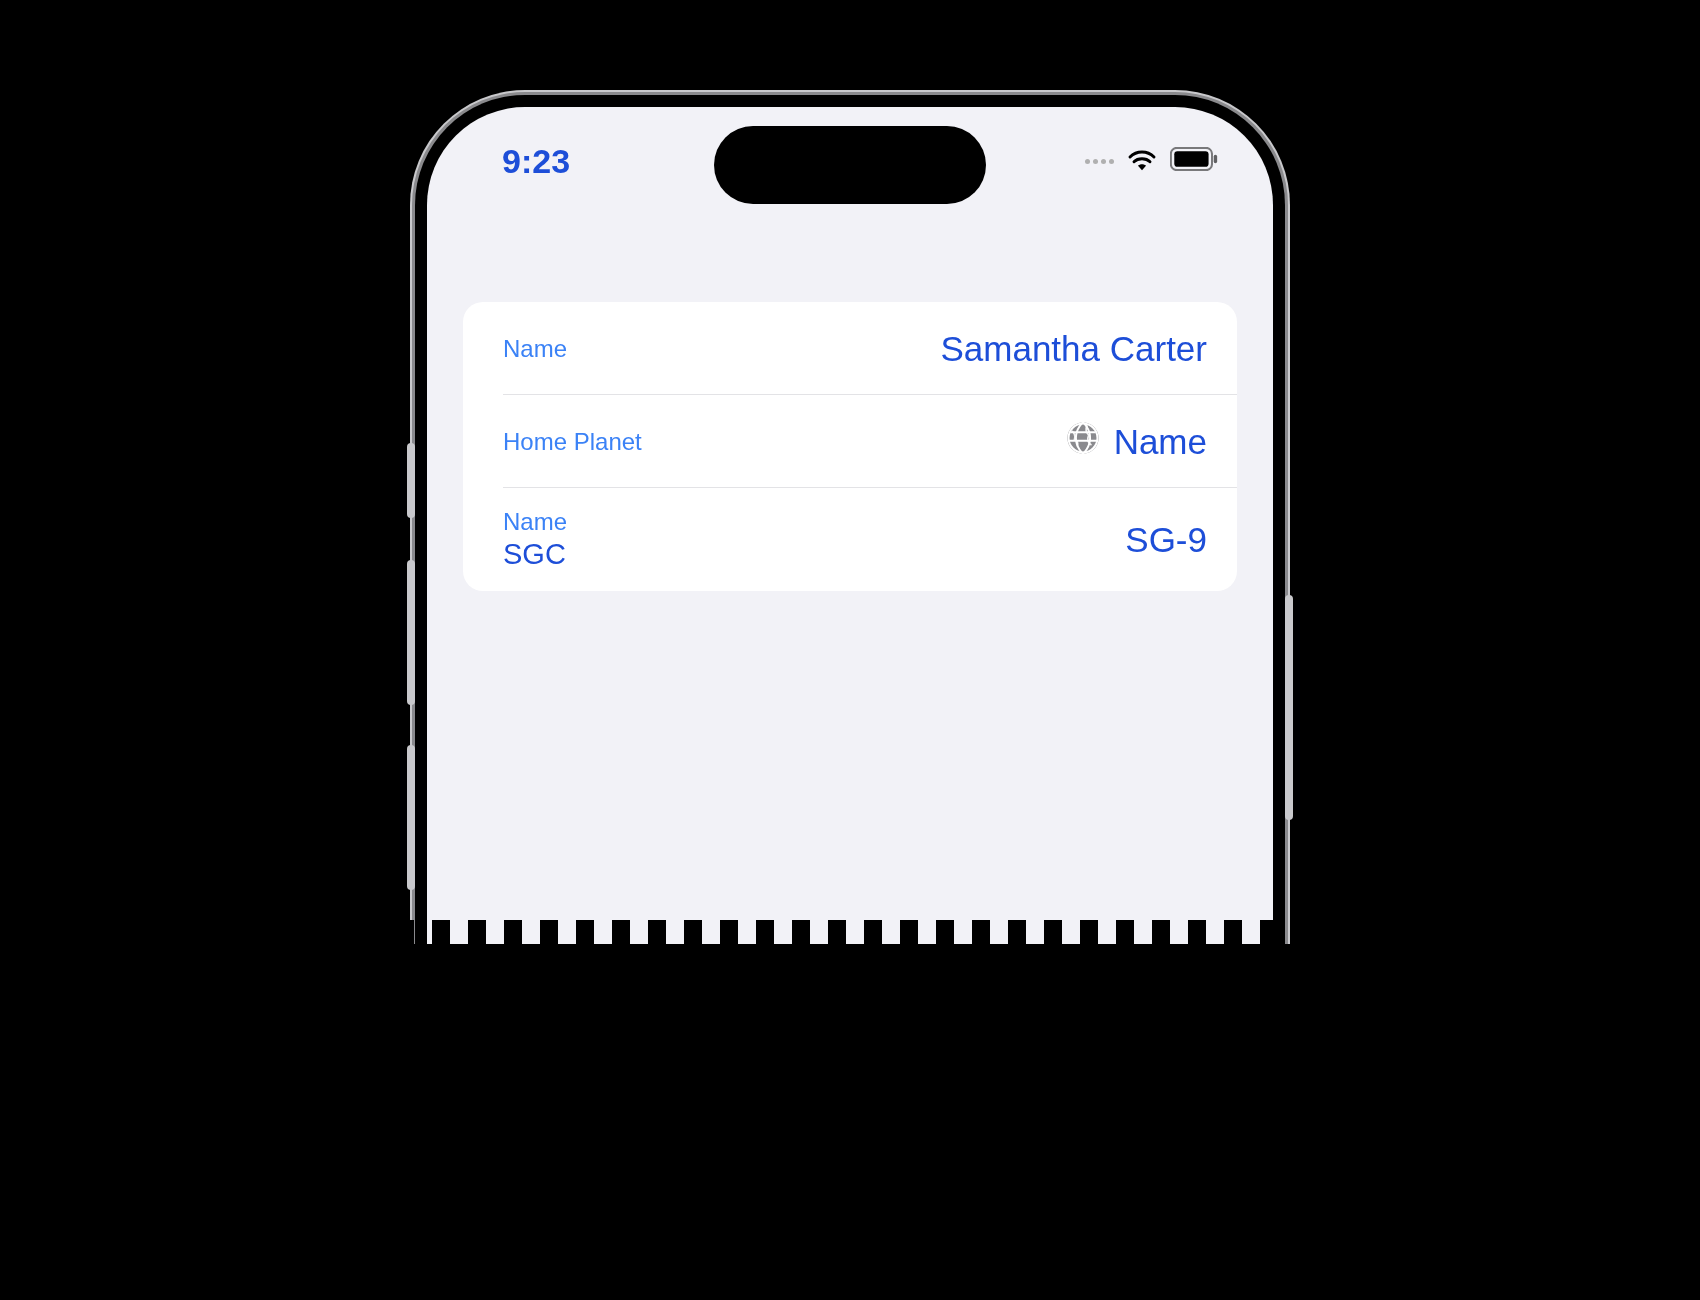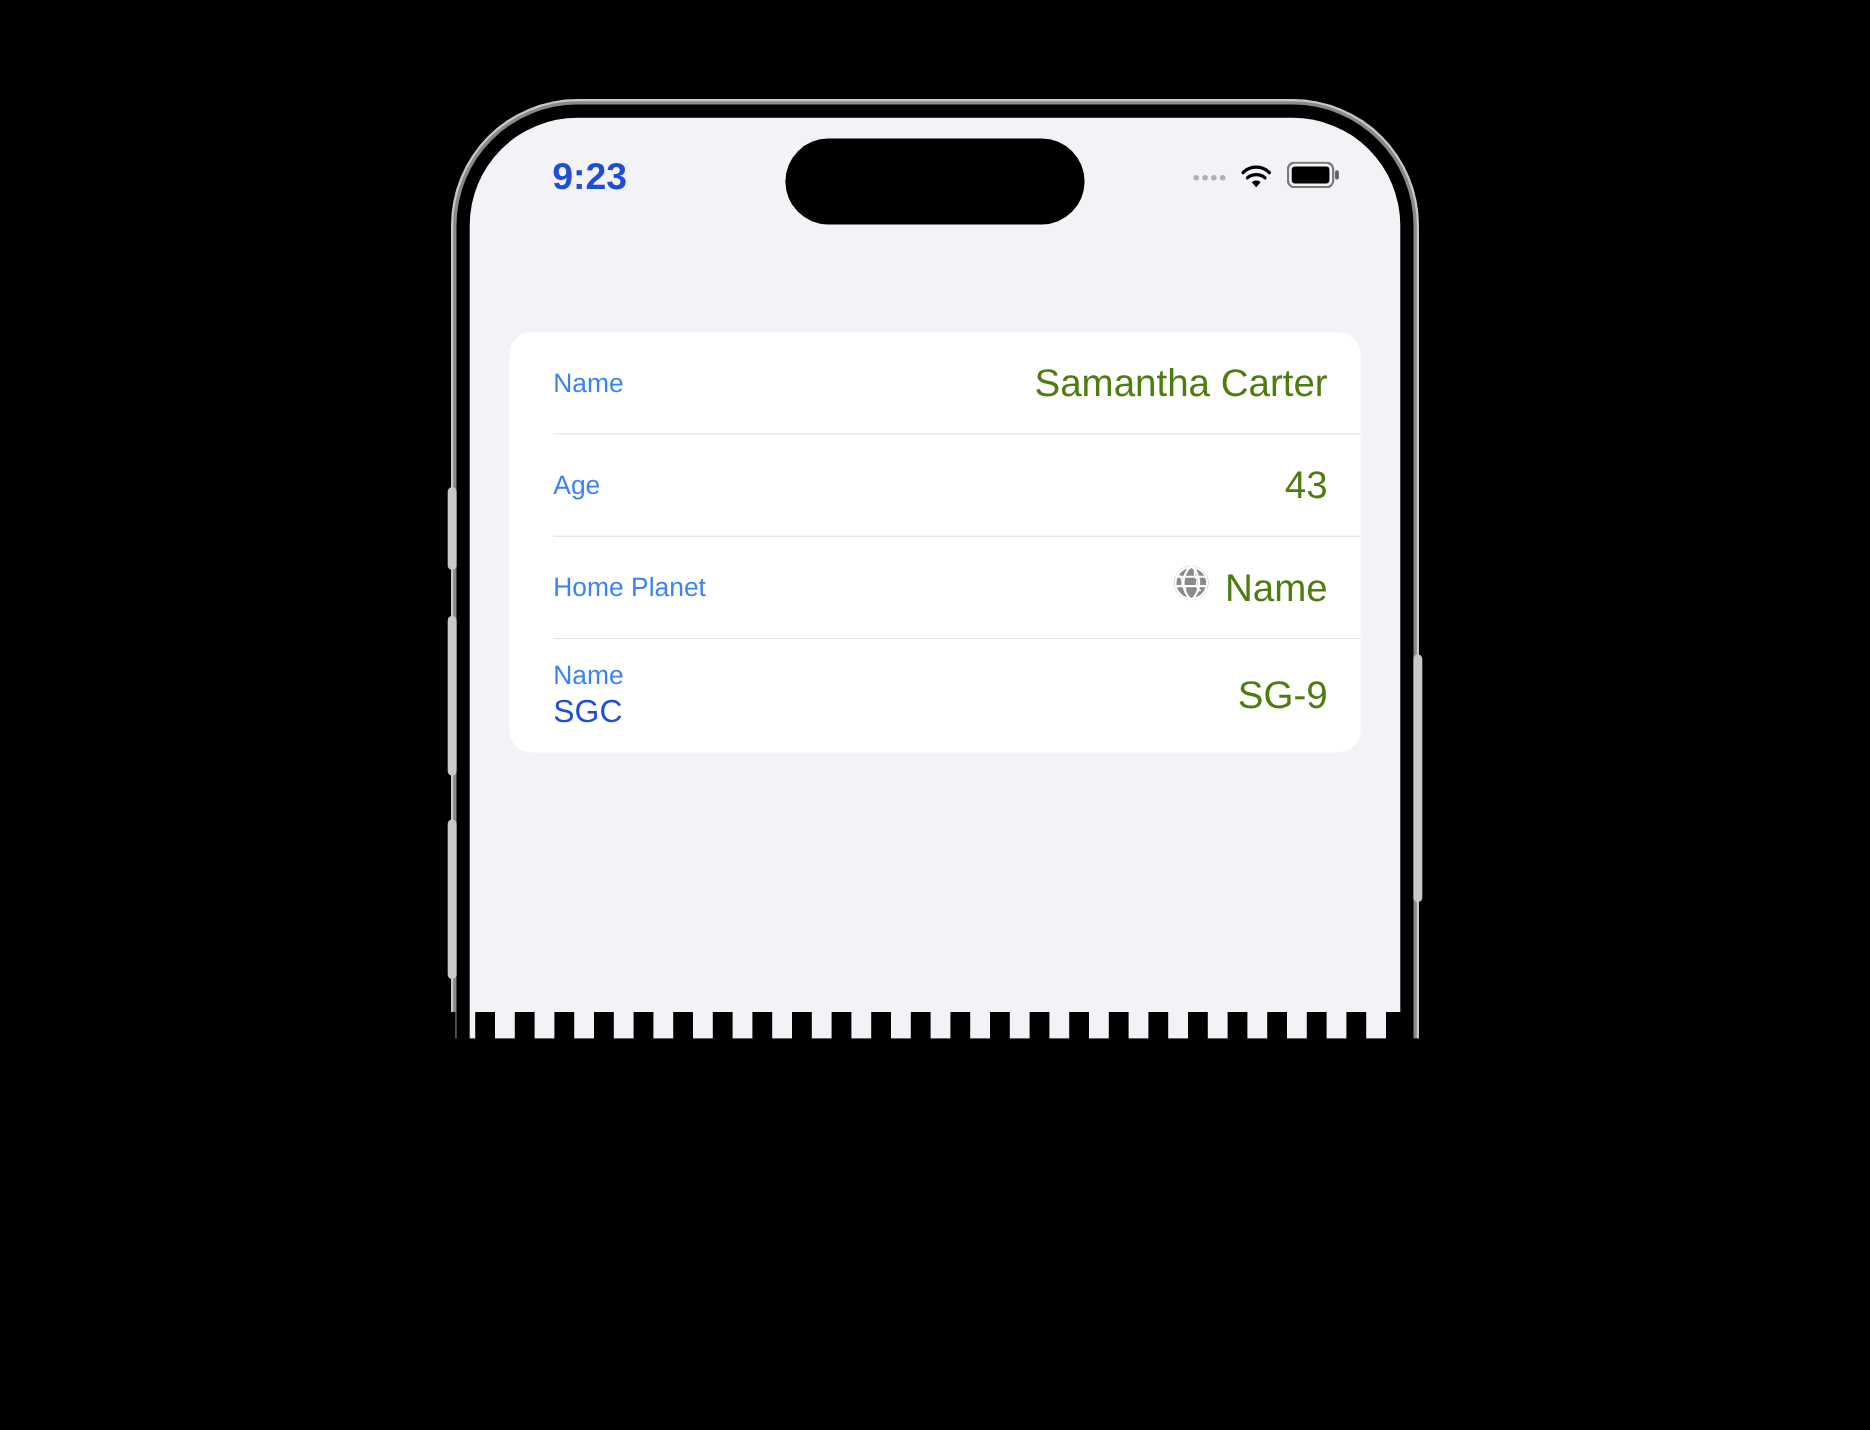--- a/index.html
+++ b/index.html
@@ -146,21 +146,21 @@
     }
 
     .row-subtitle {
       font-size: 29px;
       color: #1d4ed8;
       font-weight: 400;
     }
 
     .row-value {
       font-size: 35px;
-      color: #4d7c0f;
+      color: #1d4ed8;
       font-weight: 400;
       display: flex;
       align-items: center;
       gap: 14px;
     }
 
     .globe-icon svg {
       width: 34px;
       height: 34px;
     }
@@ -266,26 +266,20 @@
     <div class="content-area">
       <div class="settings-group">
 
         <div class="settings-row">
           <div class="row-left">
             <div class="row-title">Name</div>
           </div>
           <div class="row-value">Samantha Carter</div>
         </div>
 
-        <div class="settings-row">
-          <div class="row-left">
-            <div class="row-title">Age</div>
-          </div>
-          <div class="row-value">43</div>
-        </div>
 
         <div class="settings-row">
           <div class="row-left">
             <div class="row-title">Home Planet</div>
           </div>
           <div class="row-value">
             <span class="globe-icon">
               <svg viewBox="0 0 24 24" fill="#8a8a8e">
                 <circle cx="12" cy="12" r="11" fill="#8a8a8e"></circle>
                 <path d="M12 1 C12 1 7 5 7 12 C7 19 12 23 12 23 C12 23 17 19 17 12 C17 5 12 1 12 1 Z M3 8 L21 8 M2 14 L22 14" stroke="#fff" stroke-width="1.4" fill="none"></path>

